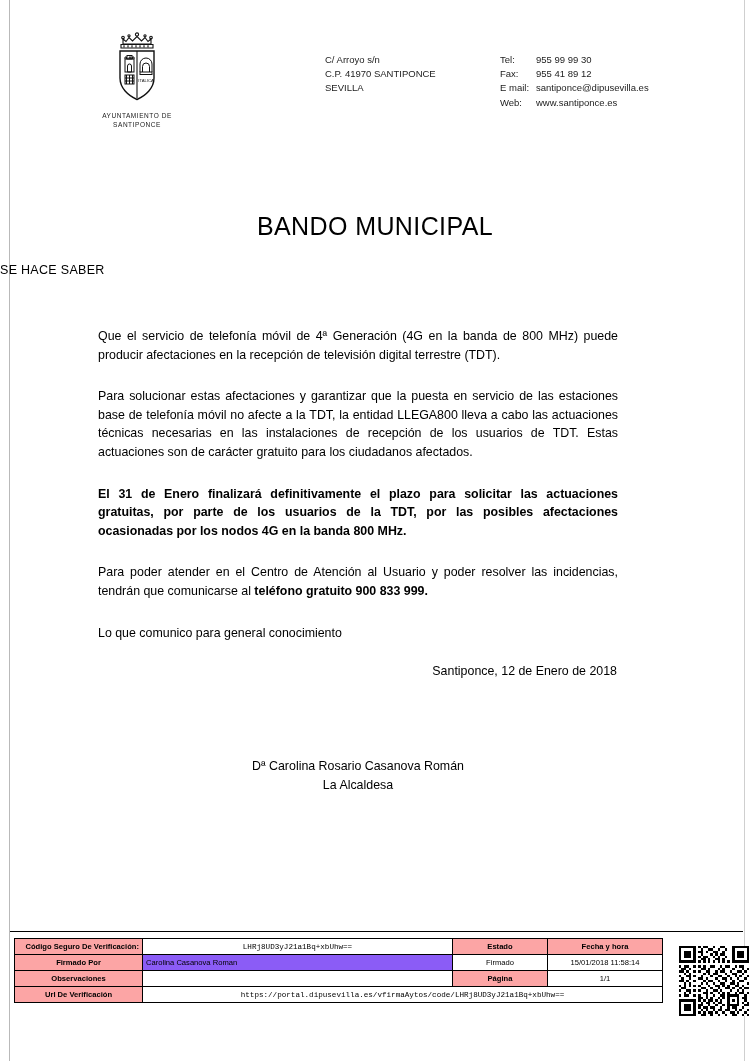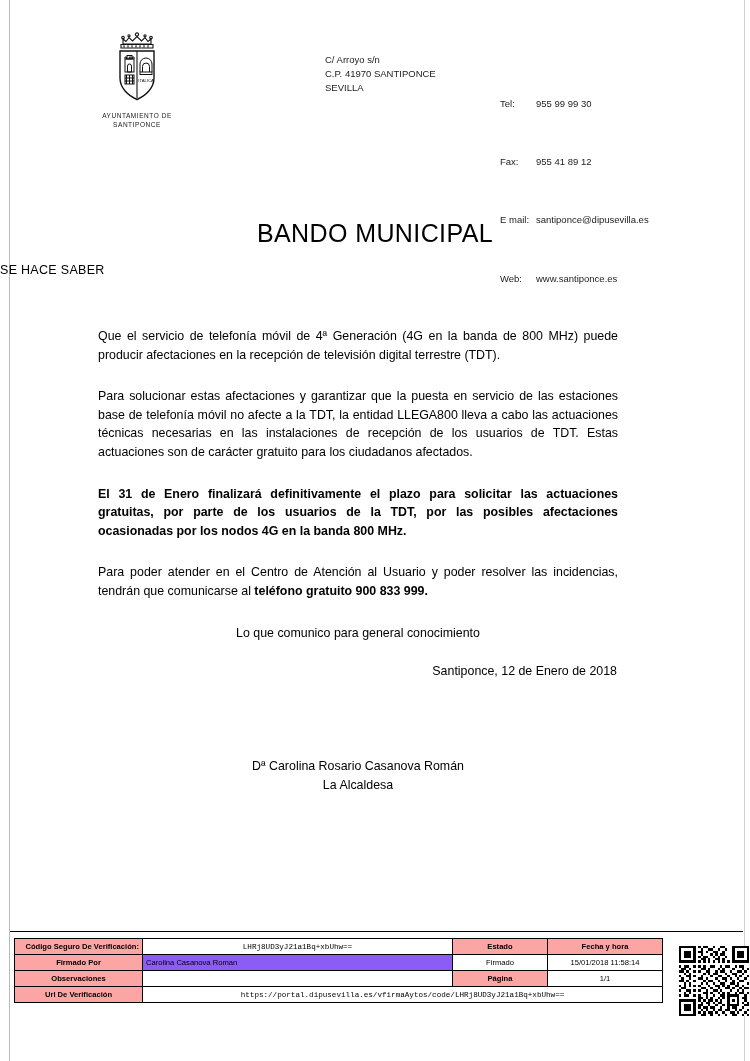--- a/index.html
+++ b/index.html
@@ -82,28 +82,27 @@
     line-height: 14.2px;
     color: #1c1c1c;
     white-space: nowrap;
   }
   .contact-row {
     display: block;
   }
   .contact-label {
     display: inline-block;
     width: 36px;
-    margin-top: 44px;
   }
 
   
   .doc-title {
     position: absolute;
     left: 0;
-    top: 219px;
+    top: 212px;
     width: 750px;
     text-align: center;
     font-size: 25px;
     letter-spacing: 0.4px;
     color: #000;
     font-weight: 400;
   }
   .doc-subtitle {
     position: absolute;
     left: 0;
@@ -128,21 +127,21 @@
     color: #000;
     margin: 0 0 23px 0;
   }
   .para.bold {
     font-weight: bold;
   }
   .para b {
     font-weight: bold;
   }
   .para-center {
-    text-align: center;
+    text-align: left;
     font-size: 12.4px;
     line-height: 18.6px;
     color: #000;
     margin: 0 0 22px 0;
   }
   .date-line {
     text-align: right;
     font-size: 12.4px;
     color: #000;
     margin: 21px 0 0 0;

